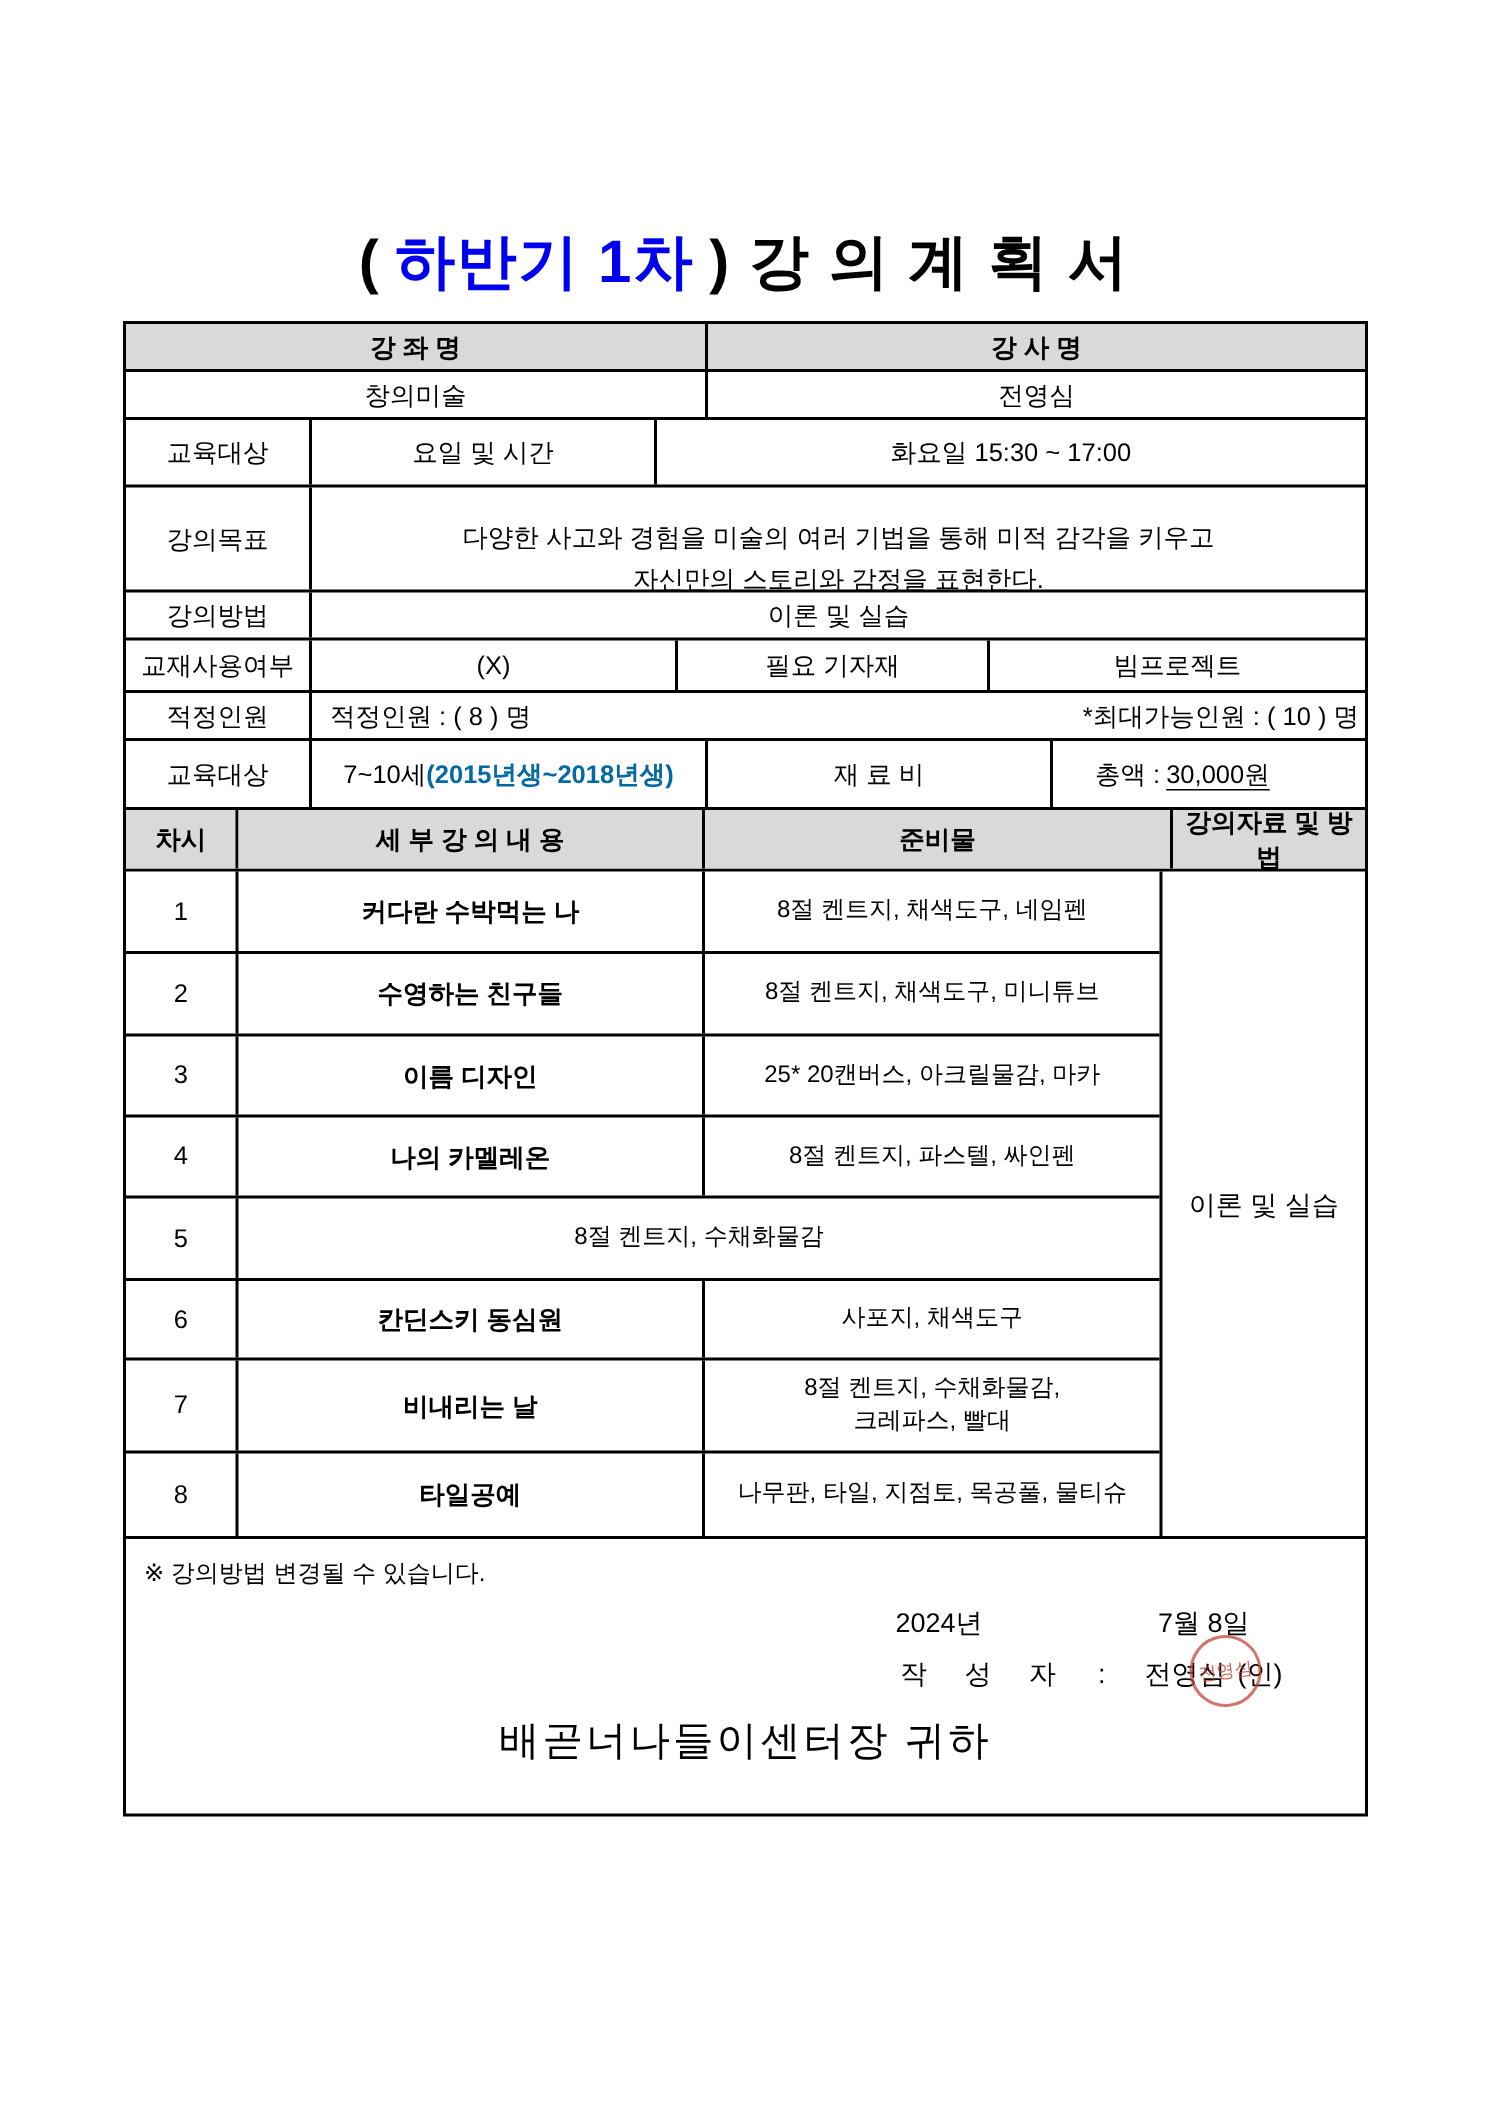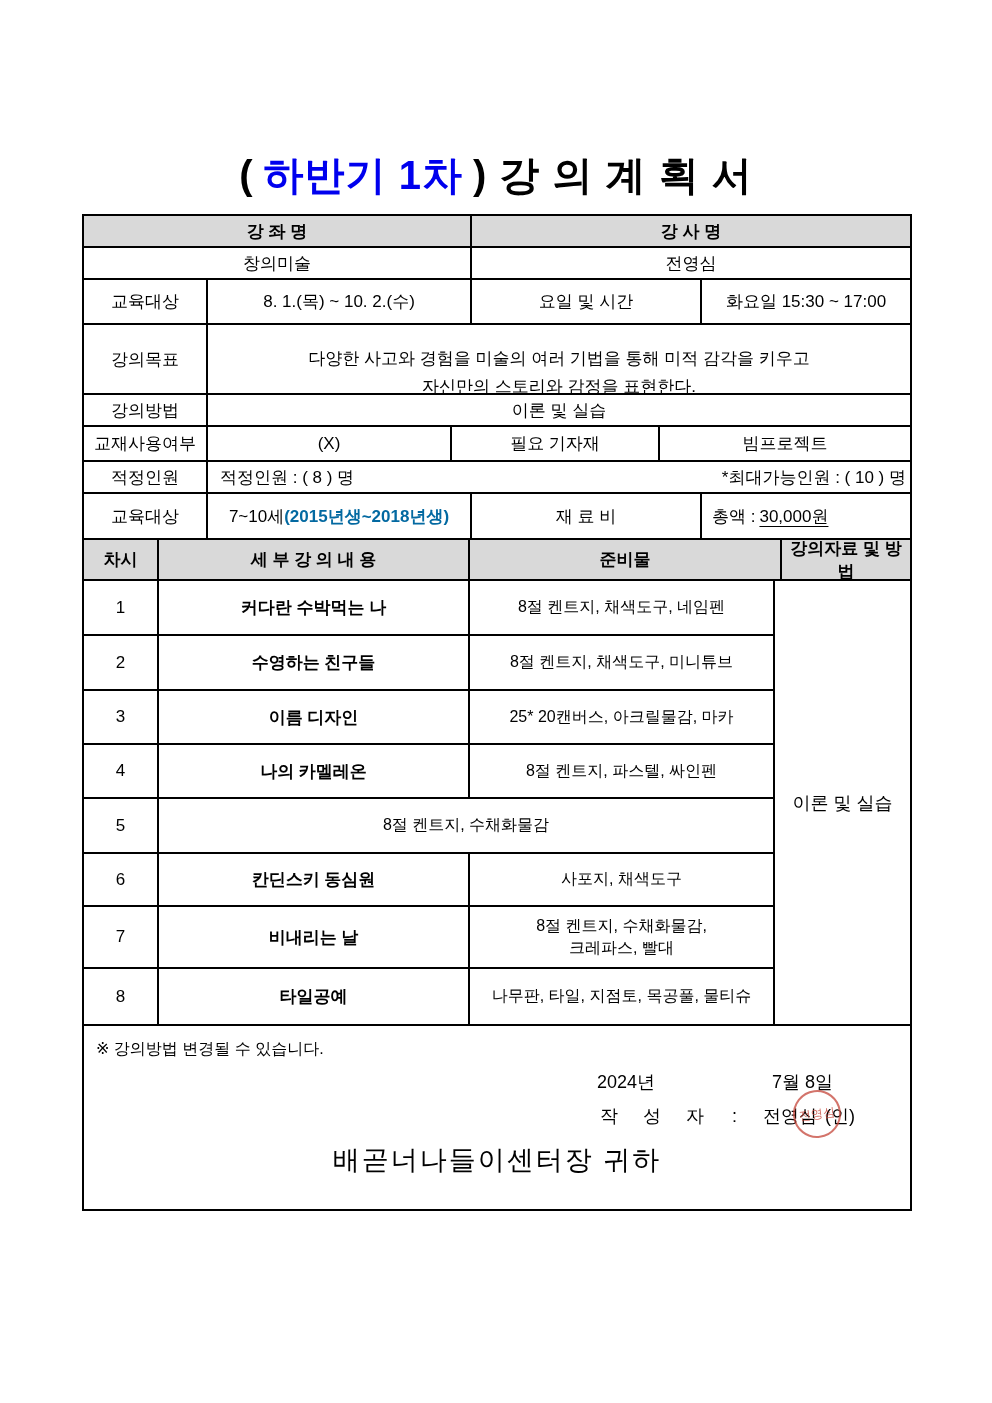--- a/index.html
+++ b/index.html
@@ -23,21 +23,21 @@
   }
   .cell.last { border-right:none; }
   .gray { background:#d9d9d9; font-weight:700; }
   .h40{height:32px} .h45{height:45px} .h70{height:70px} .h35{height:35px}
   .h46{height:46px} .h41{height:41px}
   .wlabel{width:124px} .w388{width:388px} .w264{width:264px} .w230{width:230px}
   .w244{width:244px} .w208{width:208px} .grow{flex:1}
 
   .objective-cell { flex-direction:column; line-height:1.6; justify-content:center;margin-top:27px; }
   .capacity-cell { justify-content:space-between; padding-left:12px; gap:104px; }
-  .total-cell { justify-content:flex-start; padding-left:10px; }
+  .total-cell { justify-content:flex-start; padding-left:28px; }
   .underline { text-decoration:underline; text-underline-offset:4px; margin-left:4px; }
   .blue-bold { color:#0369a1; font-weight:700; }
 
   .sched-body { display:flex; border-bottom:2px solid #000; }
   .sched-left { width:689px; }
   .srow { display:flex; border-bottom:2px solid #000; }
   .srow.lastrow { border-bottom:none; }
   .scol-session { width:75px; }
   .scol-content { width:311px; font-weight:700; font-size:17px; }
   .scol-materials { flex:1; font-size:16px; white-space:pre-line; border-right:none; line-height:1.4; }
@@ -78,21 +78,20 @@
     <div class="cell gray grow last">강 사 명</div>
   </div>
 
   <div class="row h40">
     <div class="cell w388">창의미술</div>
     <div class="cell grow last">전영심</div>
   </div>
 
   <div class="row h45">
     <div class="cell wlabel">교육대상</div>
-    <div class="cell w264">8. 1.(목) ~ 10. 2.(수)</div>
     <div class="cell w230">요일 및 시간</div>
     <div class="cell grow last">화요일 15:30 ~ 17:00</div>
   </div>
 
   <div class="row h70">
     <div class="cell wlabel">강의목표</div>
     <div class="cell grow last objective-cell">
       <div>다양한 사고와 경험을 미술의 여러 기법을 통해 미적 감각을 키우고</div>
       <div>자신만의 스토리와 감정을 표현한다.</div>
     </div>

